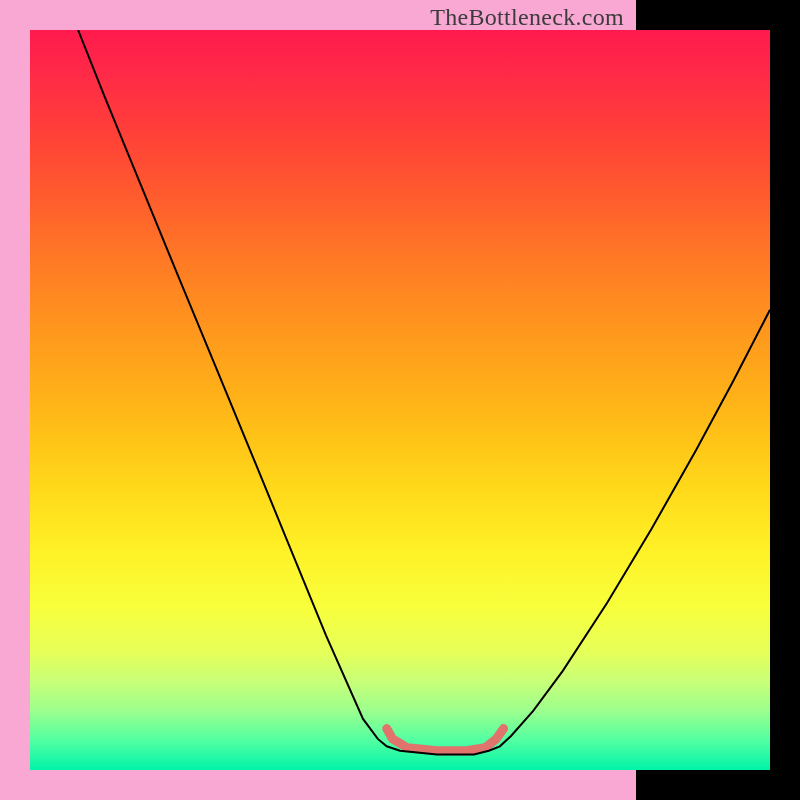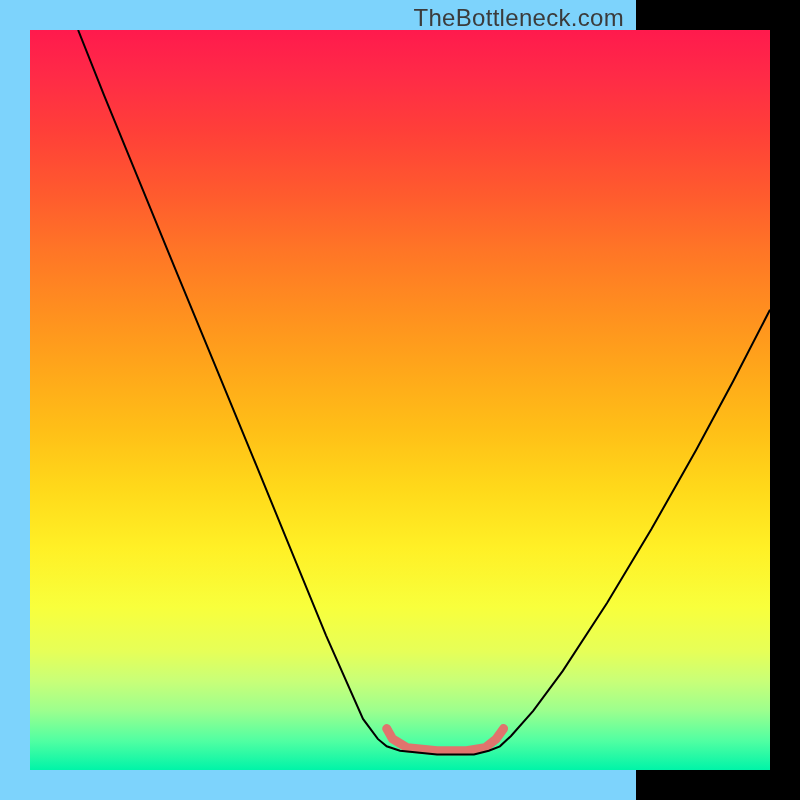--- a/index.html
+++ b/index.html
@@ -8,21 +8,22 @@
     width: 800px;
     height: 800px;
     background: #000;
     overflow: hidden;
     font-family: Arial, Helvetica, sans-serif;
   }
   .frame {
     position: relative;
     width: 636px;
     height: 800px;
-    background: #7dd3fc;
+    background: #f9a8d4;
+    font-family: Liberation Serif, serif;
   }
   .watermark {
     position: absolute;
     top: 4px;
     right: 12px;
     color: #3b3b3b;
     font-size: 24px;
     font-weight: 500;
     letter-spacing: 0.3px;
     user-select: none;

